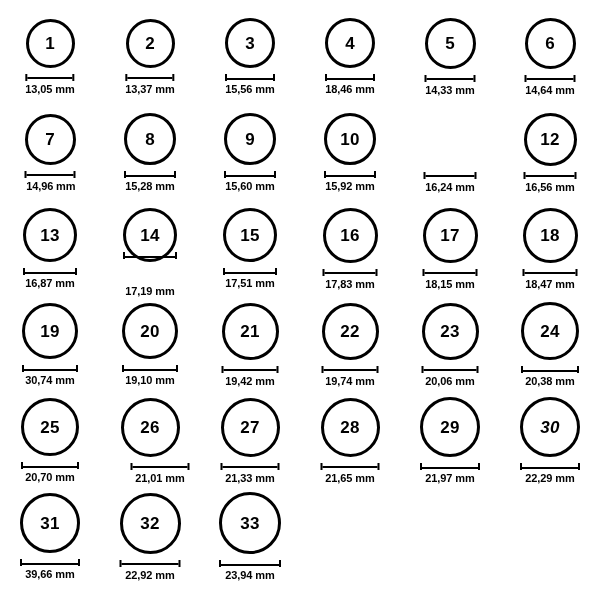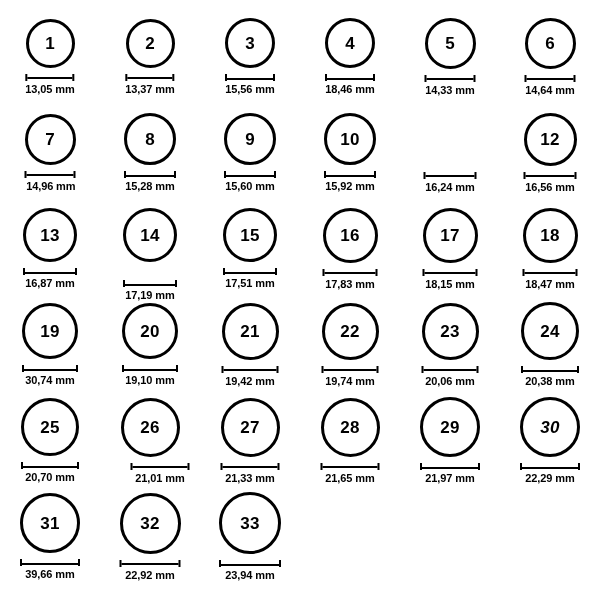--- a/index.html
+++ b/index.html
@@ -204,21 +204,21 @@
         </div>
         <div class="measure" style="top: 68px;">
           <div class="dim-line" style="width: 54px;"></div>
           <div class="mm-label">16,87 mm</div>
         </div>
       </div>
       <div class="cell">
         <div class="ring" style="width: 54px; height: 54px; margin-top: 8px;">
           <span class="ring-size">14</span>
         </div>
-        <div class="measure" style="top: 80px;">
+        <div class="measure" style="top: 52px; gap: 24px;">
           <div class="dim-line" style="width: 54px;"></div>
           <div class="mm-label">17,19 mm</div>
         </div>
       </div>
       <div class="cell">
         <div class="ring" style="width: 54px; height: 54px; margin-top: 8px;">
           <span class="ring-size">15</span>
         </div>
         <div class="measure" style="top: 68px;">
           <div class="dim-line" style="width: 54px;"></div>

